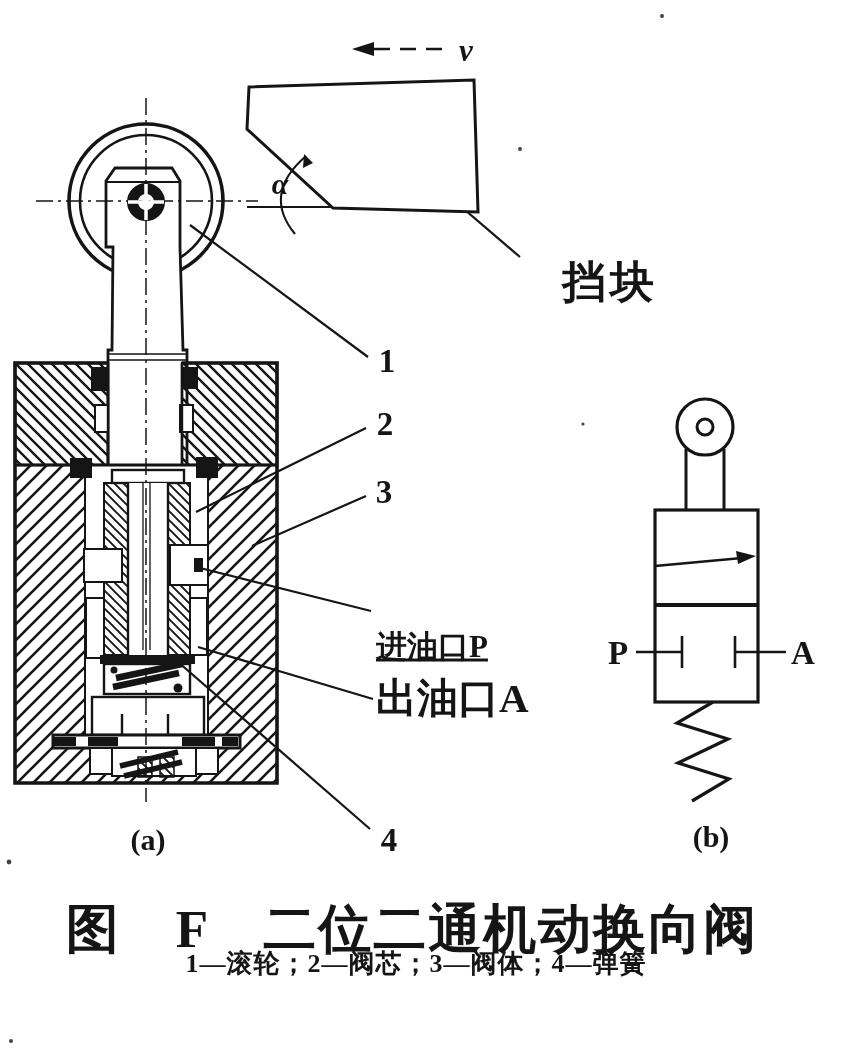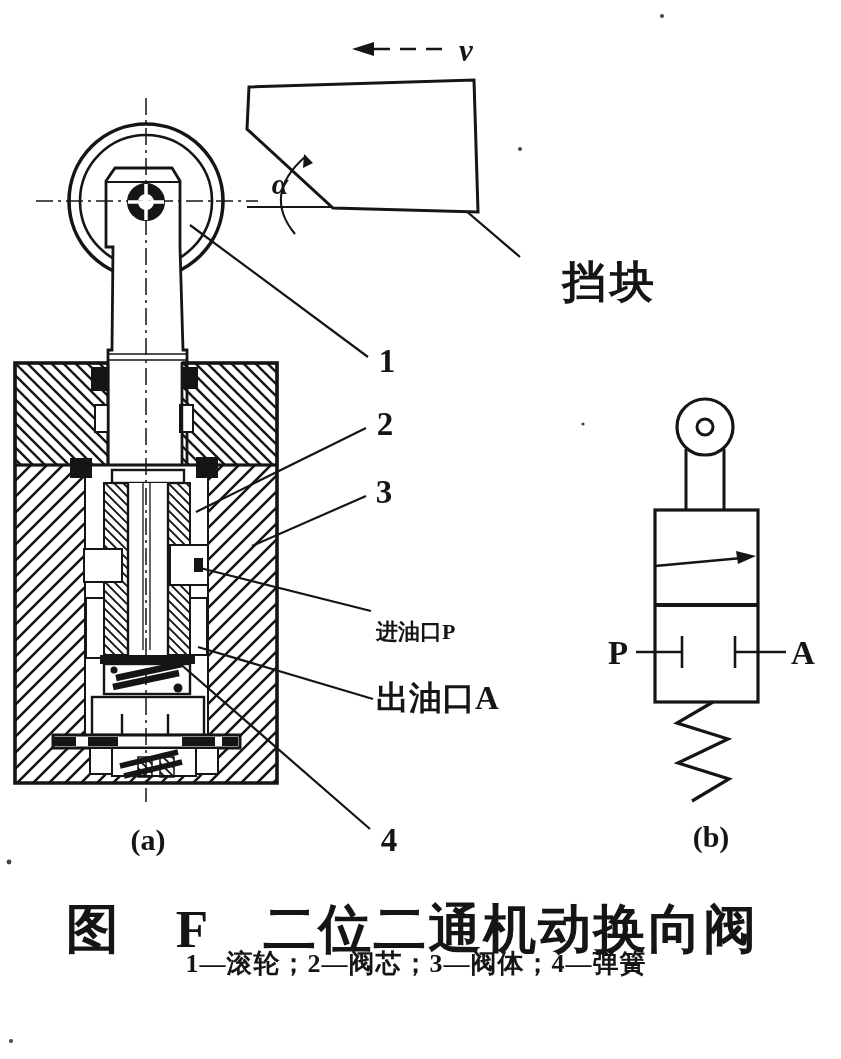--- a/index.html
+++ b/index.html
@@ -9,22 +9,22 @@
   }
   .stage svg{position:absolute;left:0;top:0;}
   .lbl{position:absolute;color:#151515;font-weight:bold;white-space:nowrap;line-height:1;}
   .ctr{transform:translate(-50%,-50%);}
   .vctr{transform:translateY(-50%);}
   .num{font-size:33px;left:0;top:0;}
   .n1{left:387px;top:361px;}
   .n2{left:385px;top:424px;}
   .n3{left:384px;top:492px;}
   .n4{left:389px;top:840px;}
-  .inlet{left:376px;top:632px;font-size:22px;}
-  .outlet{left:376px;top:698px;font-size:33px;}
+  .inlet{left:376px;top:646px;font-size:31px;text-decoration:underline;}
+  .outlet{left:376px;top:698px;font-size:41px;}
   .block{left:562px;top:283px;font-size:44px;letter-spacing:4px;}
   .vel{left:466px;top:50px;font-size:31px;font-style:italic;}
   .ang{left:280px;top:184px;font-size:30px;font-style:italic;}
   .portP{left:618px;top:653px;font-size:33px;}
   .portA{left:803px;top:653px;font-size:33px;}
   .subA{left:148px;top:840px;font-size:30px;}
   .subB{left:711px;top:837px;font-size:30px;}
   .cap1{left:412px;top:929px;font-size:53px;letter-spacing:2px;}
   .cap2{left:416px;top:964px;font-size:26px;letter-spacing:1px;}
 </style>

